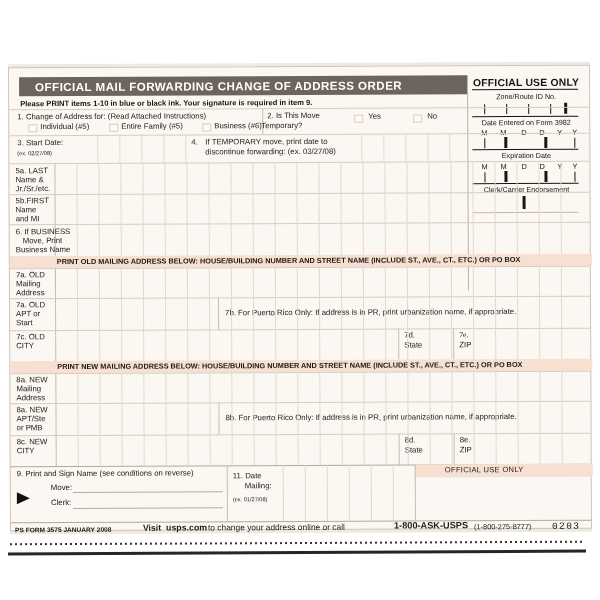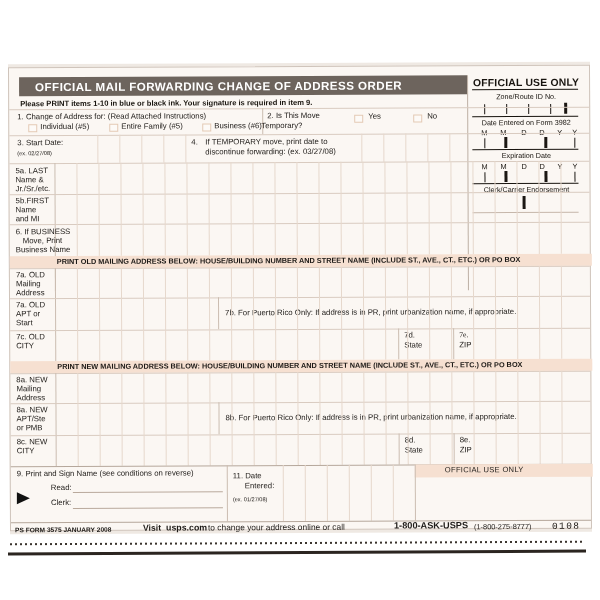--- a/index.html
+++ b/index.html
@@ -317,49 +317,49 @@
         <div class="vl" style="left: 441px; top: 305px; height: 93px;"></div>
         <div class="vl" style="left: 463px; top: 305px; height: 93px;"></div>
         <div class="vl" style="left: 485px; top: 305px; height: 93px;"></div>
         <div class="vl" style="left: 507px; top: 305px; height: 93px;"></div>
         <div class="vl" style="left: 529px; top: 305px; height: 93px;"></div>
         <div class="vl" style="left: 551px; top: 305px; height: 93px;"></div>
       </div>
 
     <div class="hl" style="top:398px;background:#b5a79b;"></div>
     <div class="lbl s8" style="left:6px;top:402px;">9. Print and Sign Name (see conditions on reverse)</div>
-    <div class="lbl s8" style="left:40px;top:416px;">Read:</div>
+    <div class="lbl s8" style="left:40px;top:416px;">Move:</div>
     <div class="sigline" style="left:62px;top:424px;width:150px;"></div>
     <div class="arrow" style="left:6px;top:424px;"></div>
     <div class="lbl s8" style="left:40px;top:431px;">Clerk:</div>
     <div class="sigline" style="left:62px;top:440px;width:150px;"></div>
 
     <div class="vlk" style="left:216px;top:398px;height:56px;"></div>
     <div class="lbl s8" style="left:222px;top:405px;">11. Date</div>
-    <div class="lbl s8" style="left:234px;top:415px;">Entered:</div>
+    <div class="lbl s8" style="left:234px;top:415px;">Mailing:</div>
     <div class="lbl tiny" style="left:222px;top:429px;">(ex. 01/27/08)</div>
 
     <div class="vl" style="left:272px;top:398px;height:56px;"></div>
     <div class="vl" style="left:294px;top:398px;height:56px;"></div>
     <div class="vl" style="left:316px;top:398px;height:56px;"></div>
     <div class="vl" style="left:338px;top:398px;height:56px;"></div>
     <div class="vl" style="left:360px;top:398px;height:56px;"></div>
     <div class="vl" style="left:382px;top:398px;height:56px;"></div>
 
     <div class="band" style="left:404px;top:398px;width:178px;height:13px;"></div>
     <div class="lbl" style="left:434px;top:400px;font-size:7.6px;letter-spacing:.3px;">OFFICIAL USE ONLY</div>
     <div class="vlk" style="left:404px;top:398px;height:56px;"></div>
 
     <div class="hl" style="top:454px;background:#b5a79b;"></div>
     <div class="lbl" style="left:4px;top:458px;font-size:6.6px;font-weight:bold;">PS FORM 3575 JANUARY 2008</div>
     <div class="lbl b" style="left:132px;top:456px;font-size:8.6px;">Visit</div>
     <div class="lbl b" style="left:155px;top:456px;font-size:8.8px;">usps.com</div>
     <div class="lbl" style="left:197px;top:456px;font-size:8.4px;text-align:center;">to change your address online or call</div>
     <div class="lbl b" style="left:383px;top:455px;font-size:9.2px;">1-800-ASK-USPS</div>
     <div class="lbl" style="left:463px;top:457px;font-size:7.4px;">(1-800-275-8777)</div>
-    <div class="ocr" style="position:absolute;left:541px;top:455px;">0108</div>
+    <div class="ocr" style="position:absolute;left:541px;top:455px;">0203</div>
 
   </div>
 
   <div class="perf"></div>
   <div class="botedge"></div>
 
 </div>
 
 </body></html>

